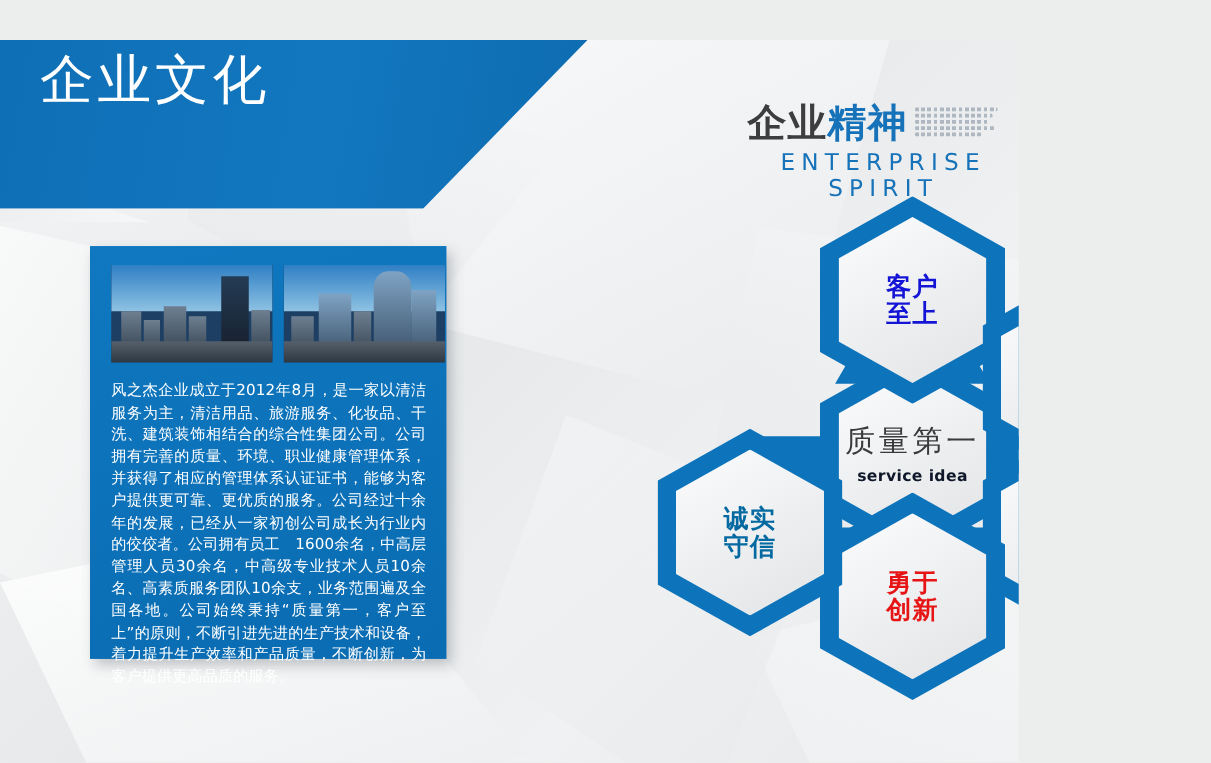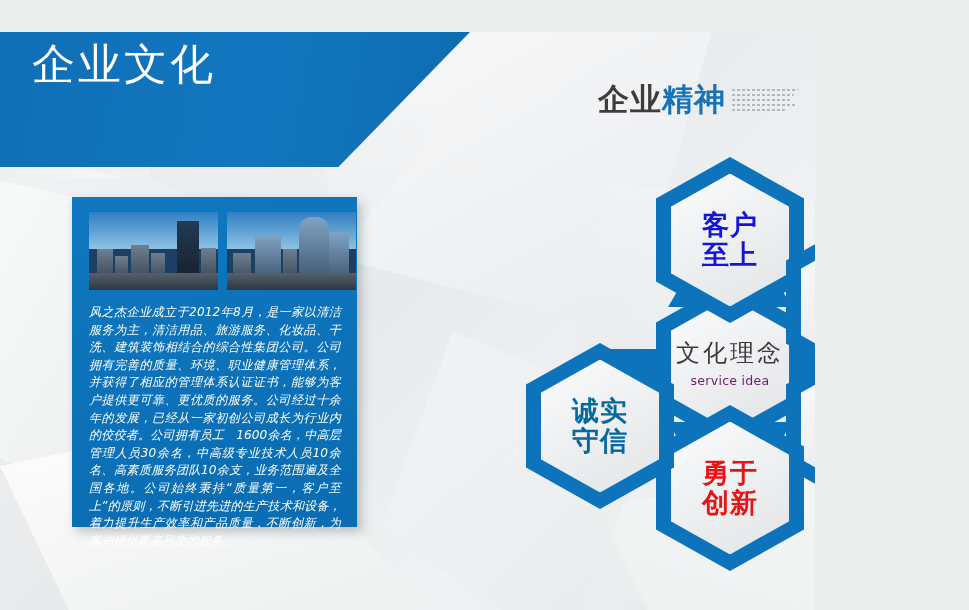--- a/index.html
+++ b/index.html
@@ -55,47 +55,47 @@
   .card-inner{position:absolute;inset:0;background:linear-gradient(165deg,#0f78c0 0%,#0a6cb2 100%);}
   .photos{position:absolute;left:17px;top:15px;display:flex;gap:9px;}
   .photo{width:129px;height:78px;position:relative;overflow:hidden;background:#1c3f63;}
   .sky{position:absolute;left:0;top:0;right:0;height:48%;background:linear-gradient(180deg,#2f7fc4,#8ec2e3);}
   .ph-b{position:absolute;bottom:0;background:linear-gradient(180deg,#6d7f91,#3c4a58);}
   .ph-tall{background:linear-gradient(180deg,#243b55,#17202e);}
   .ph-glass{background:linear-gradient(180deg,#7fa3c4,#41586f);}
   .ground{position:absolute;left:0;right:0;bottom:0;height:22%;background:linear-gradient(180deg,#55606c,#2e3841);}
 
   .body-text{position:absolute;left:17px;top:107px;width:252px;color:#ffffff;font-size:12.1px;
-             line-height:17.6px;text-align:justify;letter-spacing:.1px;font-style:italic;}
+             line-height:17.6px;text-align:justify;letter-spacing:.1px;}
 
   
   .hdr2{position:absolute;left:598px;top:52px;z-index:7;}
-  .hdr2-row{display:flex;align-items:flex-end;}
+  .hdr2-row{display:flex;align-items:center;}
   .hdr2-cn{font-size:31px;font-weight:bold;letter-spacing:1px;line-height:1;}
   .hdr2-cn .dark{color:#3d3d3f;}
   .hdr2-cn .blue{color:#1672b9;}
   .hdr2-deco{width:66px;margin-left:6px;margin-bottom:4px;display:flex;flex-direction:column;gap:2.5px;}
   .deco-line{height:2.5px;background:repeating-linear-gradient(90deg,#9aa6b2 0 3px,transparent 3px 5px);
              opacity:.75;border-radius:1px;}
   .deco-line:nth-child(2){width:94%}.deco-line:nth-child(3){width:88%}
   .deco-line:nth-child(4){width:97%}.deco-line:nth-child(5){width:80%}
   .hdr2-en{font-size:18.5px;color:#1672b9;letter-spacing:5px;margin-top:5px;font-weight:500;text-align:center;}
 
   
   .comb{position:absolute;left:490px;top:110px;width:479px;height:500px;}
   .hex{position:absolute;width:148px;height:166px;}
   .hex .outer,.hex .inner{position:absolute;left:0;top:0;width:100%;height:100%;
       clip-path:polygon(50% 0%,100% 25%,100% 75%,50% 100%,0% 75%,0% 25%);}
   .hex .outer{background:#0d74bc;filter:drop-shadow(2px 3px 4px rgba(70,80,90,.35));}
   .hex .inner{transform:scale(.80);background:linear-gradient(150deg,#fcfcfd 0%,#eceeef 55%,#e2e4e6 100%);}
   .hex .lbl{position:absolute;left:0;right:0;top:50%;transform:translateY(-50%);text-align:center;
-      font-size:27px;font-weight:bold;line-height:1.12;letter-spacing:1px;z-index:3;}
+      font-size:20px;font-weight:bold;line-height:1.12;letter-spacing:1px;z-index:3;}
   .hex .lbl .l2{display:block;text-align:center;}
   .hex.center .lbl{font-size:24px;font-weight:normal;color:#3a3a3c;letter-spacing:3px;}
-  .hex.center .sub{display:block;font-size:12.5px;letter-spacing:.3px;color:#701a75;margin-top:7px;font-weight:normal;}
+  .hex.center .sub{display:block;font-size:12.5px;letter-spacing:.3px;color:#0f172a;margin-top:7px;font-weight:bold;}
 
   .bar{position:absolute;background:#0d74bc;z-index:0;}
 </style>
 </head>
 <body>
 
 <div class="stage">
 
   <div class="bg">
     <div class="facet f1"></div>
@@ -147,36 +147,37 @@
         <span class="dark">企业</span><span class="blue">精神</span>
       </div>
       <div class="hdr2-deco">
         <div class="deco-line"></div>
           <div class="deco-line"></div>
           <div class="deco-line"></div>
         <div class="deco-line"></div>
           <div class="deco-line"></div>
       </div>
     </div>
+    <div class="hdr2-en">ENTERPRISE SPIRIT</div>
   </div>
 
   <div class="comb">
 
     <div class="bar" style="left:196px;top:103px;width:38px;height:62px;transform:skewX(-30deg);"></div>
     <div class="bar" style="left:246px;top:103px;width:38px;height:62px;transform:skewX(30deg);"></div>
     <div class="bar" style="left:196px;top:280px;width:38px;height:62px;transform:skewX(30deg);"></div>
     <div class="bar" style="left:246px;top:280px;width:38px;height:62px;transform:skewX(-30deg);"></div>
     <div class="bar" style="left:120px;top:207px;width:56px;height:30px;"></div>
     <div class="bar" style="left:303px;top:207px;width:56px;height:30px;"></div>
 
     <div class="hex center" style="left:166px;top:139px;">
       <div class="outer"></div>
       <div class="inner"></div>
       <div class="lbl">
-        <span>文化理念</span>
+        <span>质量第一</span>
         <span class="sub">service idea</span>
       </div>
     </div>
 
     <div class="hex" style="left:166px;top:15px;">
       <div class="outer"></div>
       <div class="inner"></div>
       <div class="lbl" style="color:#1414d6">
         <span>客户</span>
         <span class="l2">至上</span>
@@ -195,21 +196,21 @@
 
     <div class="hex" style="left:296px;top:77px;">
       <div class="outer"></div>
       <div class="inner"></div>
       <div class="lbl" style="color:#14a538">
         <span>微笑</span>
         <span class="l2">服务</span>
       </div>
     </div>
 
-    <div class="hex" style="left:166px;top:263px;">
+    <div class="hex" style="left:166px;top:252px;">
       <div class="outer"></div>
       <div class="inner"></div>
       <div class="lbl" style="color:#e61414">
         <span>勇于</span>
         <span class="l2">创新</span>
       </div>
     </div>
 
     <div class="hex" style="left:36px;top:201px;">
       <div class="outer"></div>

